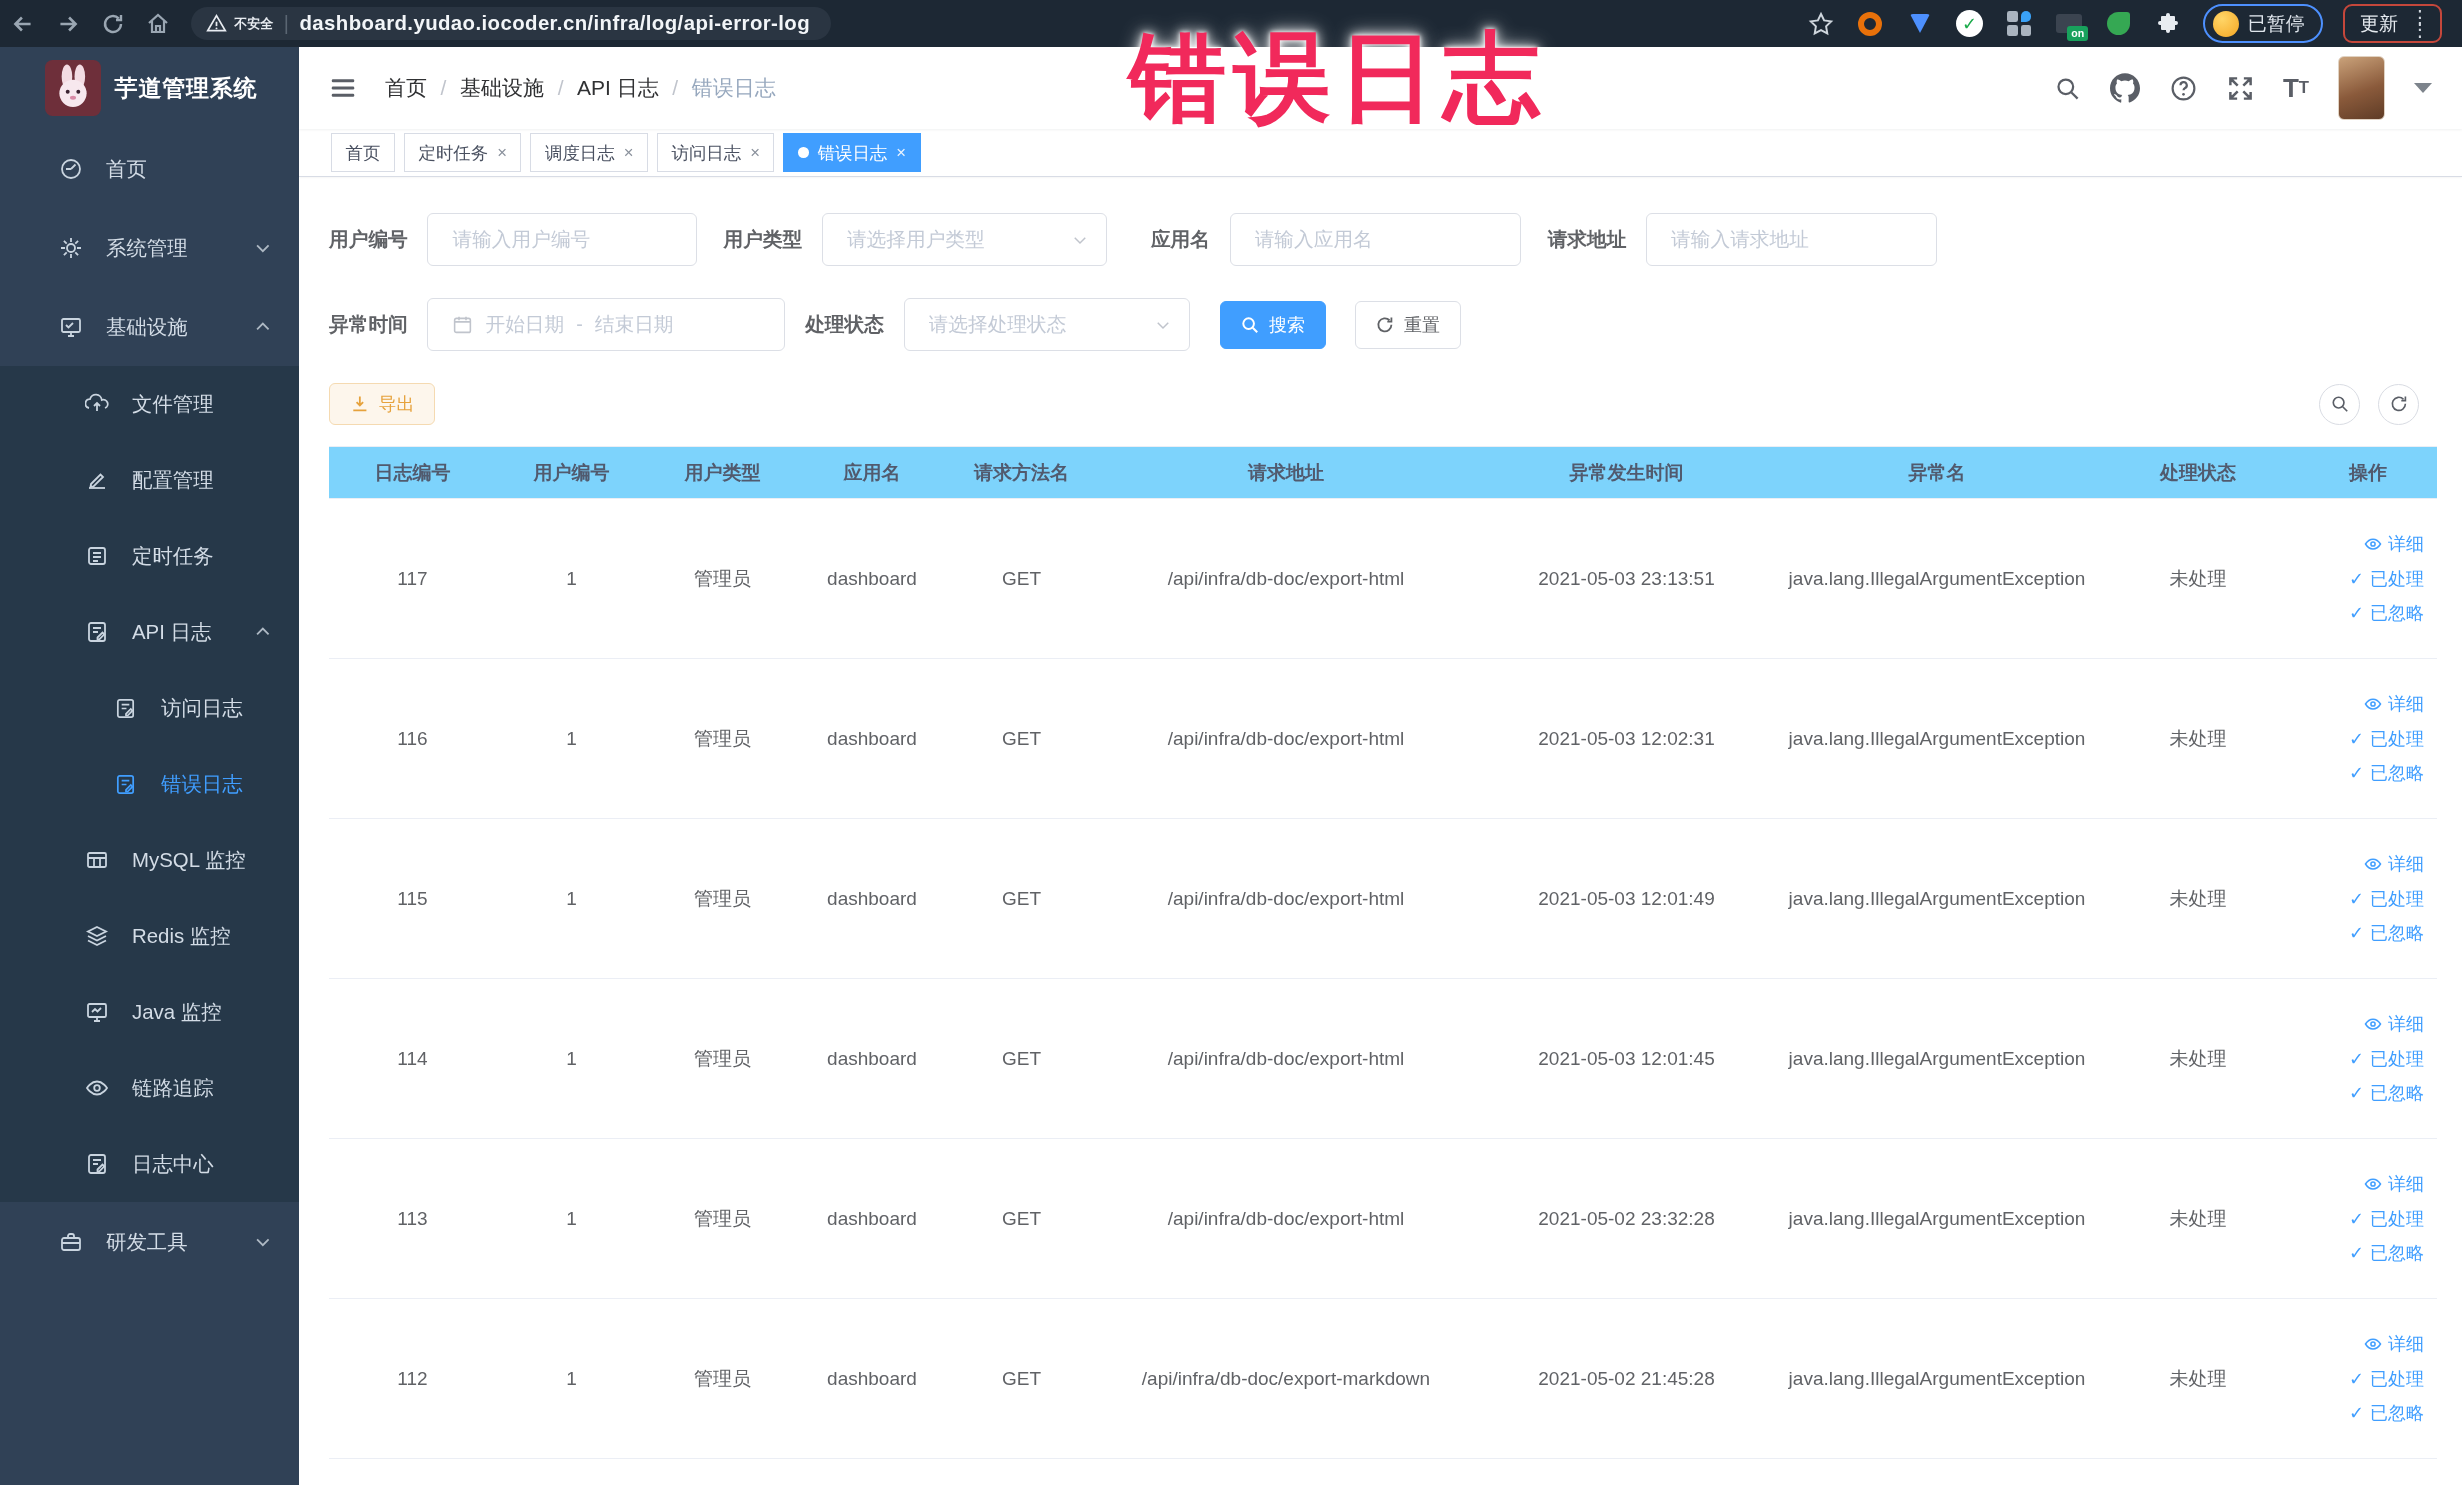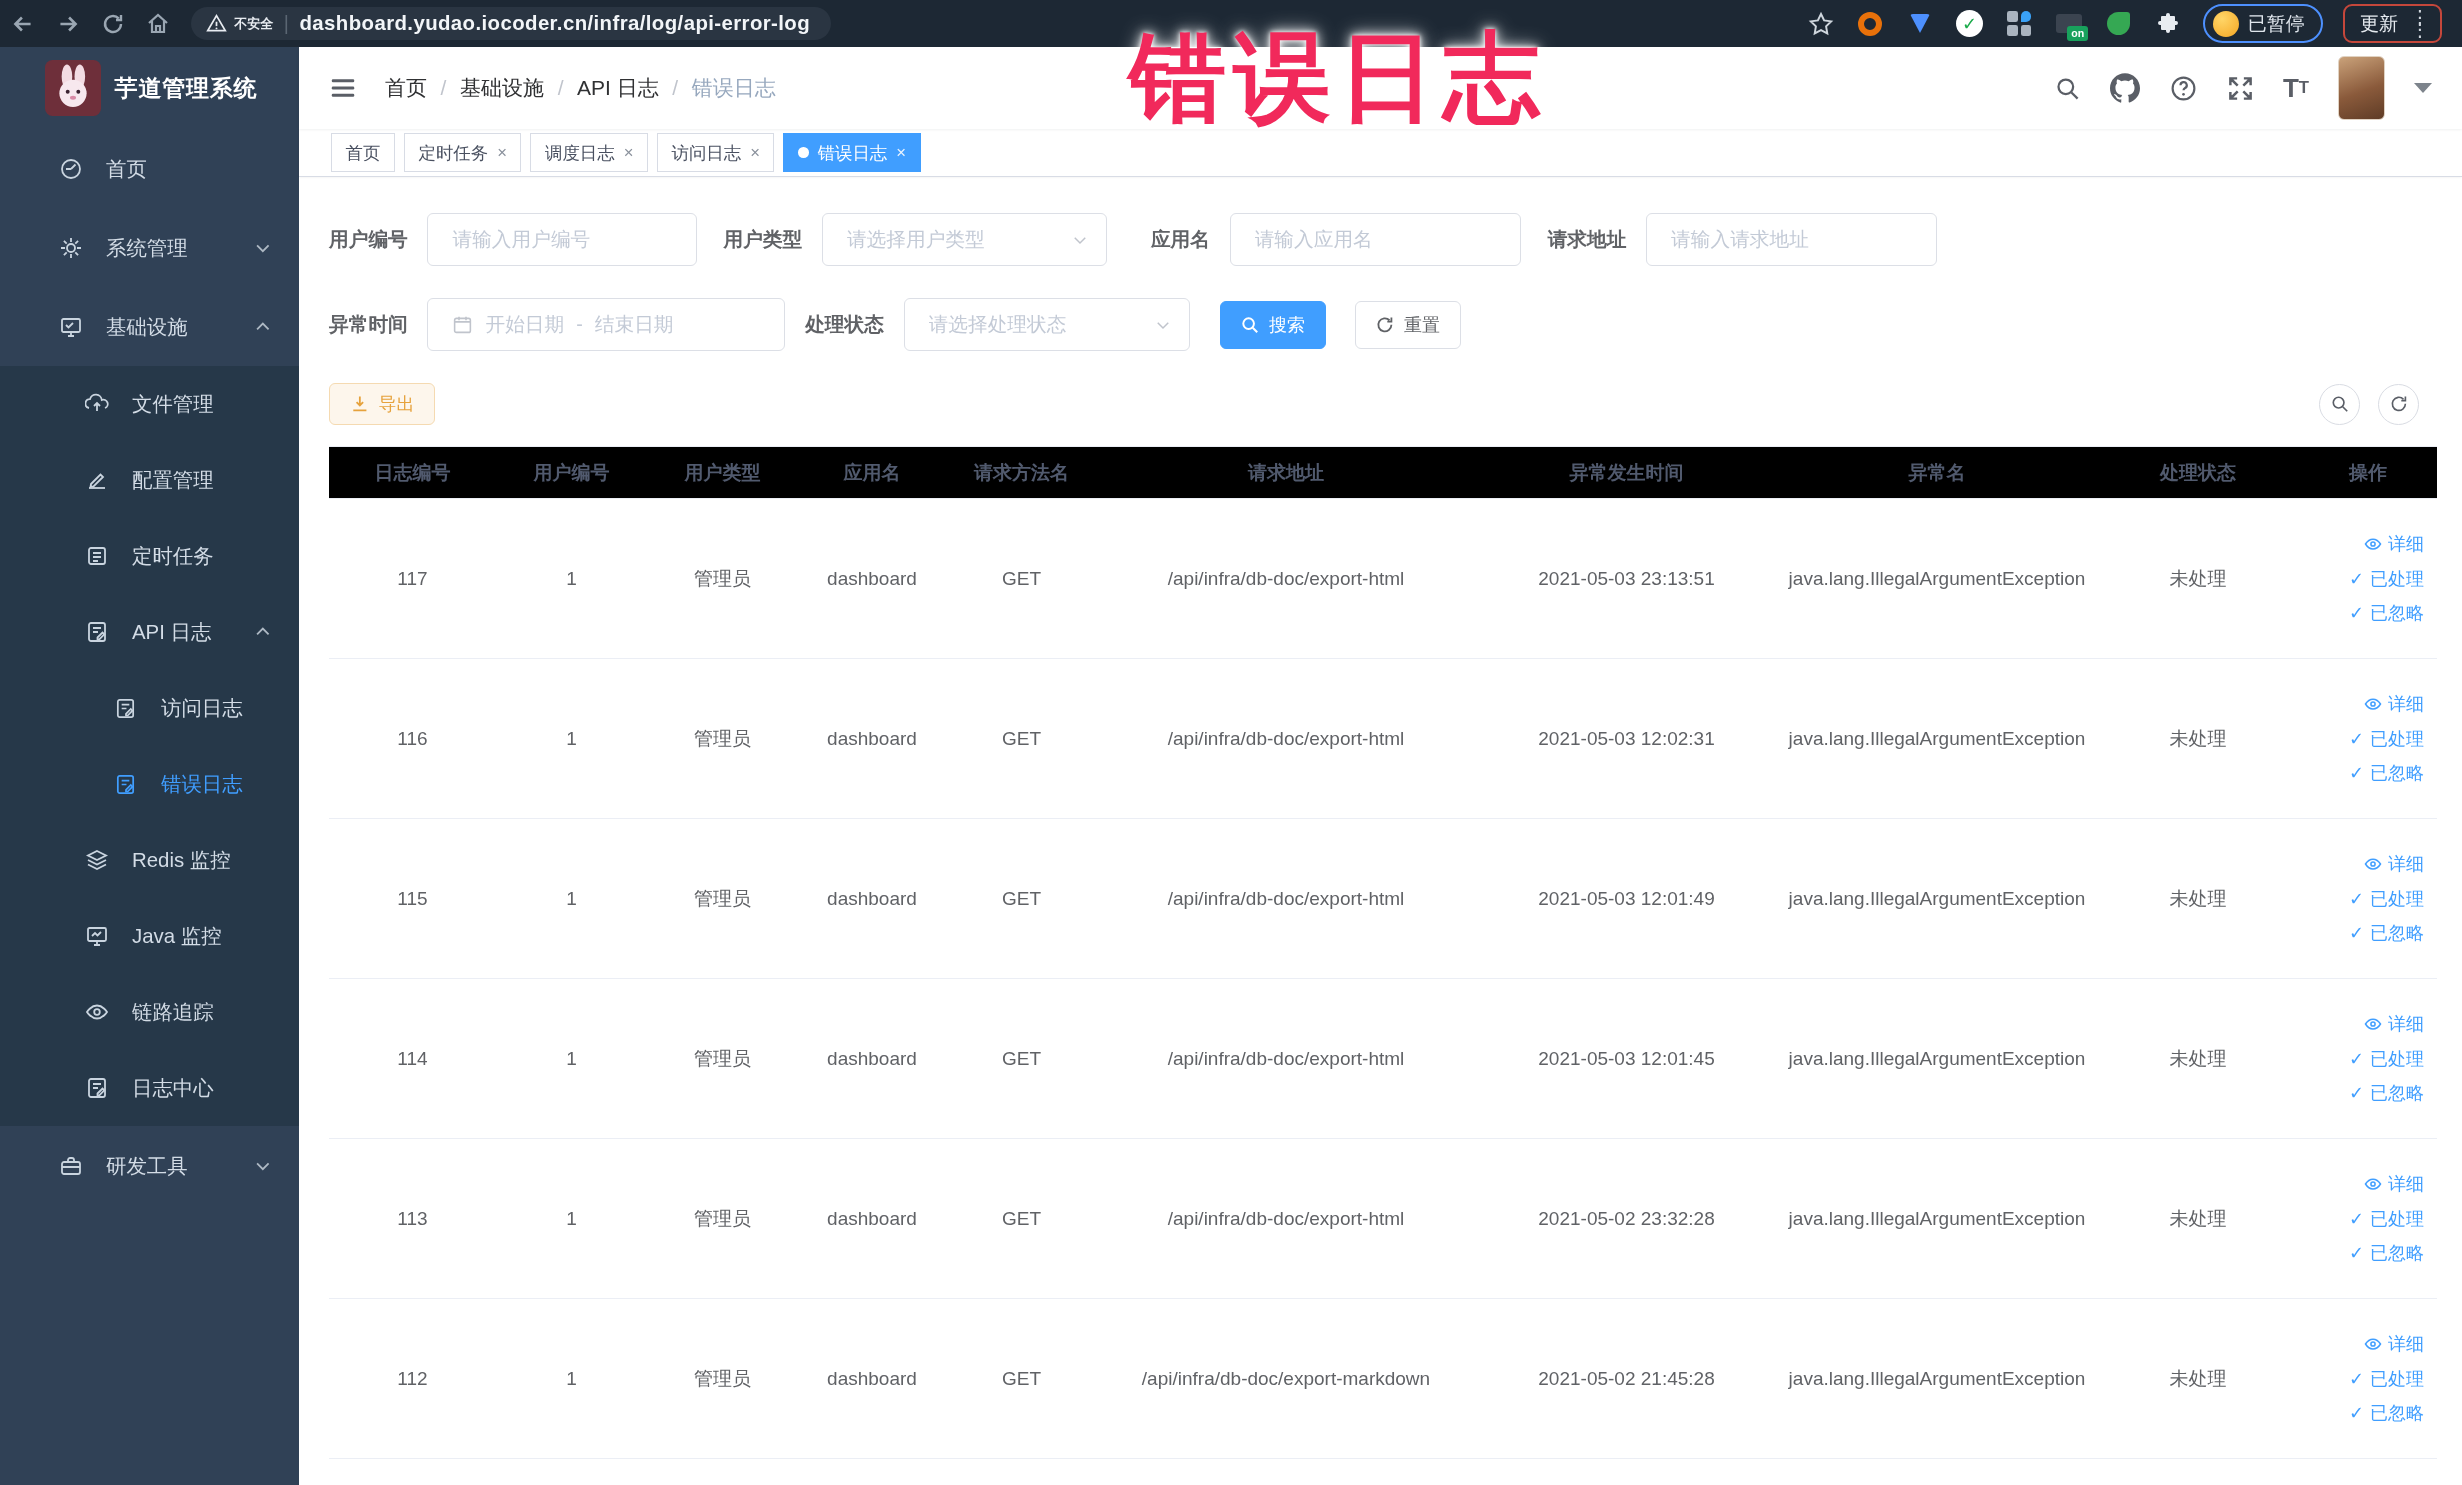--- a/index.html
+++ b/index.html
@@ -81,21 +81,21 @@
   .btn { height:48px; border-radius:6px; font-size:18px; display:inline-flex; align-items:center; gap:9px; padding:0 19.7px; cursor:pointer; border:0.8px solid #dcdfe6; background:#fff; color:#606266; font-family:inherit; }
   .btn.primary { background:#409eff; border-color:#409eff; color:#fff; }
   .btn.warn-plain { background:#fdf6ec; border-color:#f5dab1; color:#e6a23c; height:42px; font-size:18px; }
   .toolbar-row { display:flex; align-items:center; margin-bottom:21px; padding-right:43px; }
   .circle-btns { margin-left:auto; display:flex; gap:18px; }
   .cbtn { width:41px; height:41px; border-radius:50%; border:0.8px solid #d9dce3; background:#fff; display:flex; align-items:center; justify-content:center; color:#5a5e66; cursor:pointer; }
 
   
   .table { width:2108px; font-size:19px; color:#606266; }
   .tr { display:flex; align-items:center; border-bottom:0.8px solid #ebeef5; }
-  .tr.head { background:#000000; color:#515a6e; font-weight:700; height:53px; border-top:0.8px solid #ebeef5; }
+  .tr.head { background:#7dd3fc; color:#515a6e; font-weight:700; height:53px; border-top:0.8px solid #ebeef5; }
   .tr.body { height:160px; }
   .td { text-align:center; padding:0 7.6px; overflow:hidden; }
   .c1{width:167px;} .c2{width:151px;} .c3{width:151px;} .c4{width:148px;} .c5{width:151px;}
   .c6{width:378px;} .c7{width:303px;} .c8{width:318px;} .c9{width:204px;} .c10{width:136px;}
   .ops { display:flex; flex-direction:column; align-items:flex-end; gap:10.6px; padding-right:12px; }
   .oplink { color:#409eff; font-size:18px; display:flex; align-items:center; gap:6px; cursor:pointer; white-space:nowrap; }
   .oplink .ck { font-size:18px; }
 
   
   .annotation { position:absolute; left:1129px; top:13.6px; z-index:9; font-size:97px; font-weight:700; color:#f1295b; letter-spacing:7.6px;
@@ -299,20 +299,29 @@
               <rect x="4" y="3" width="16" height="18" rx="2"></rect>
               <path d="M8 8h8M8 12h5"></path>
               <path d="M12.5 17.5l5-5 1.8 1.8-5 5H12.5z"></path>
             </svg>
         </span>
         <span>错误日志</span>
       </div>
       <div class="mi">
         <span class="ic">
           <svg width="24" height="24" viewBox="0 0 24 24" fill="none" stroke="currentColor" stroke-width="1.8">
+              <rect x="3" y="5" width="18" height="14" rx="1.5"></rect>
+              <path d="M3 10h18M9 10v9M15 10v9"></path>
+            </svg>
+        </span>
+        <span>MySQL 监控</span>
+      </div>
+      <div class="mi">
+        <span class="ic">
+          <svg width="24" height="24" viewBox="0 0 24 24" fill="none" stroke="currentColor" stroke-width="1.8">
               <path d="M12 3l9 4.5-9 4.5-9-4.5L12 3z"></path>
               <path d="M3 12l9 4.5 9-4.5M3 16.5L12 21l9-4.5"></path>
             </svg>
         </span>
         <span>Redis 监控</span>
       </div>
       <div class="mi">
         <span class="ic">
           <svg width="24" height="24" viewBox="0 0 24 24" fill="none" stroke="currentColor" stroke-width="1.8">
               <rect x="3" y="4" width="18" height="13" rx="1.5"></rect>

